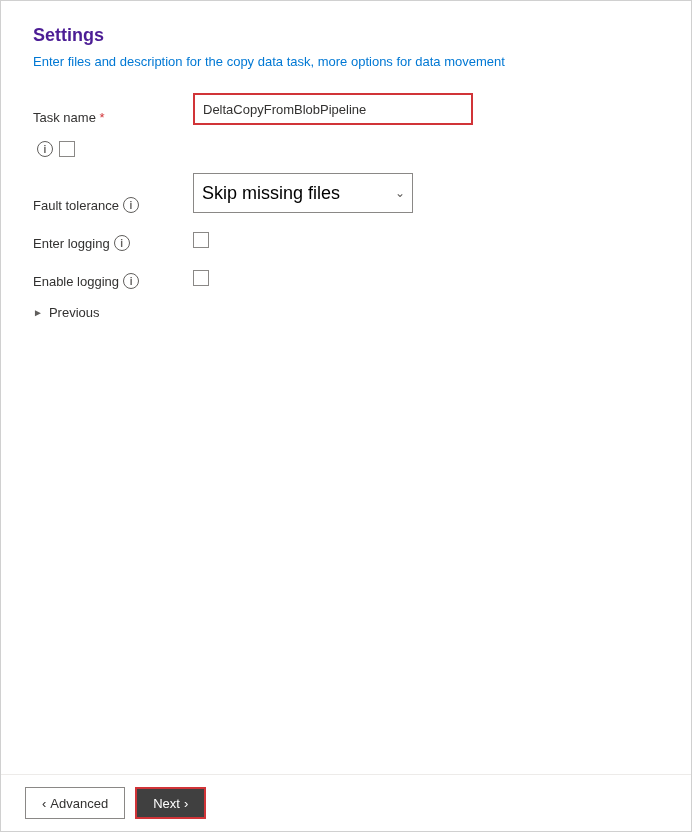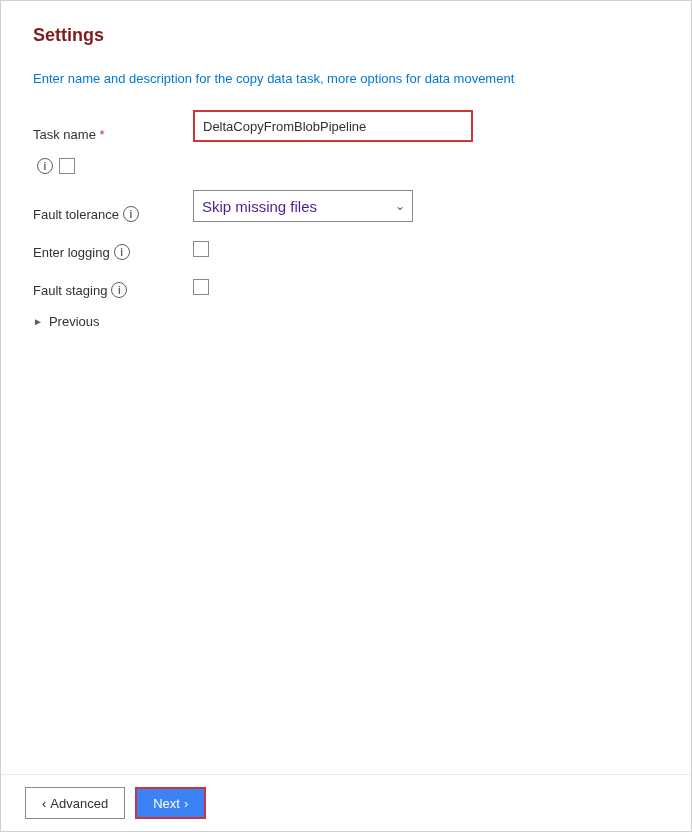--- a/index.html
+++ b/index.html
@@ -30,22 +30,22 @@
 
     .main-content {
       flex: 1;
       padding: 24px 32px;
       overflow-y: auto;
     }
 
     .page-title {
       font-size: 18px;
       font-weight: 600;
-      color: #7f1d1d;
-      margin-bottom: 25px;
+      color: #4c1d95;
+      margin-bottom: 8px;
     }
 
     .page-subtitle {
       color: #0078d4;
       font-size: 13px;
       margin-bottom: 24px;
     }
 
     .form-row {
       display: flex;
@@ -129,25 +129,25 @@
     }
 
     .select-wrapper {
       position: relative;
       display: inline-block;
       width: 220px;
     }
 
     .select-input {
       width: 100%;
-      height: 32px;
+      height: 40px;
       border: 1px solid #8a8886;
       padding: 4px 30px 4px 8px;
-      font-size: 15px;
-      color: #4c1d95;
+      font-size: 18px;
+      color: #000000;
       appearance: none;
       -webkit-appearance: none;
       background: #fff;
       cursor: pointer;
       outline: none;
     }
 
     .select-arrow {
       position: absolute;
       right: 8px;
@@ -192,21 +192,21 @@
       cursor: pointer;
       display: flex;
       align-items: center;
       gap: 4px;
     }
 
     .btn-next {
       height: 32px;
       padding: 0 16px;
       border: 2px solid #d13438;
-      background: #3b82f6;
+      background: #404040;
       color: #ffffff;
       font-size: 13px;
       cursor: pointer;
       display: flex;
       align-items: center;
       gap: 4px;
       font-weight: 500;
     }
 
     .label-with-info {
@@ -215,21 +215,21 @@
       flex-wrap: wrap;
     }
   </style>
 </head>
 <body>
 
 <div class="window">
   <div class="main-content">
 
     <h1 class="page-title">Settings</h1>
-    <p class="page-subtitle">Enter name and description for the copy data task, more options for data movement</p>
+    <p class="page-subtitle">Enter files and description for the copy data task, more options for data movement</p>
 
     <div class="form-row">
       <div class="form-label">
         <span>Task name</span>
         <span class="required-star">*</span>
       </div>
       <div class="form-control">
         <input type="text" class="text-input" value="DeltaCopyFromBlobPipeline" style="">
       </div>
     </div>
@@ -266,21 +266,21 @@
         <span>Enter logging</span>
         <span class="info-icon">i</span>
       </div>
       <div class="form-control">
         <input type="checkbox" class="checkbox" style="">
       </div>
     </div>
 
     <div class="form-row">
       <div class="form-label label-with-info">
-        <span>Fault staging</span>
+        <span>Enable logging</span>
         <span class="info-icon">i</span>
       </div>
       <div class="form-control">
         <input type="checkbox" class="checkbox" style="">
       </div>
     </div>
 
     <div class="advanced-section">
       <span class="chevron-right">►</span>
       <span>Previous</span>

